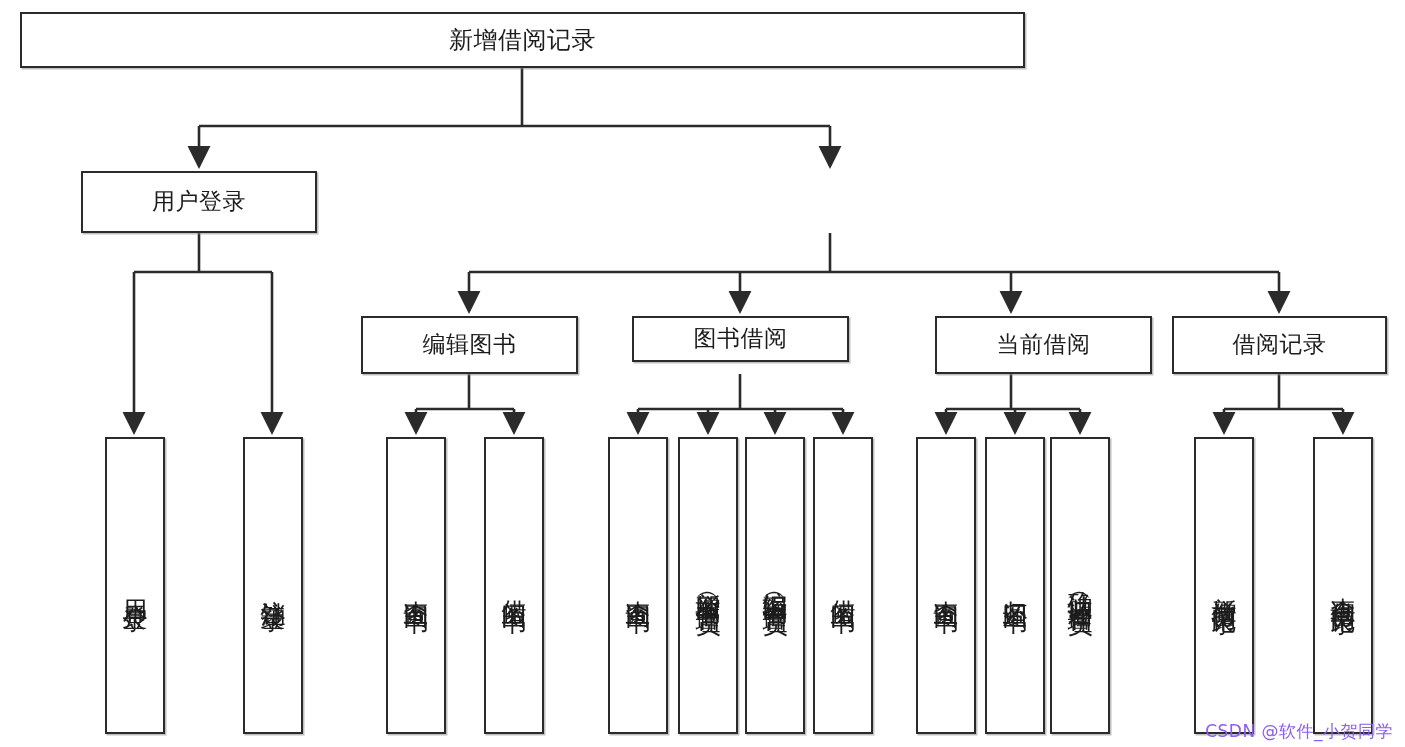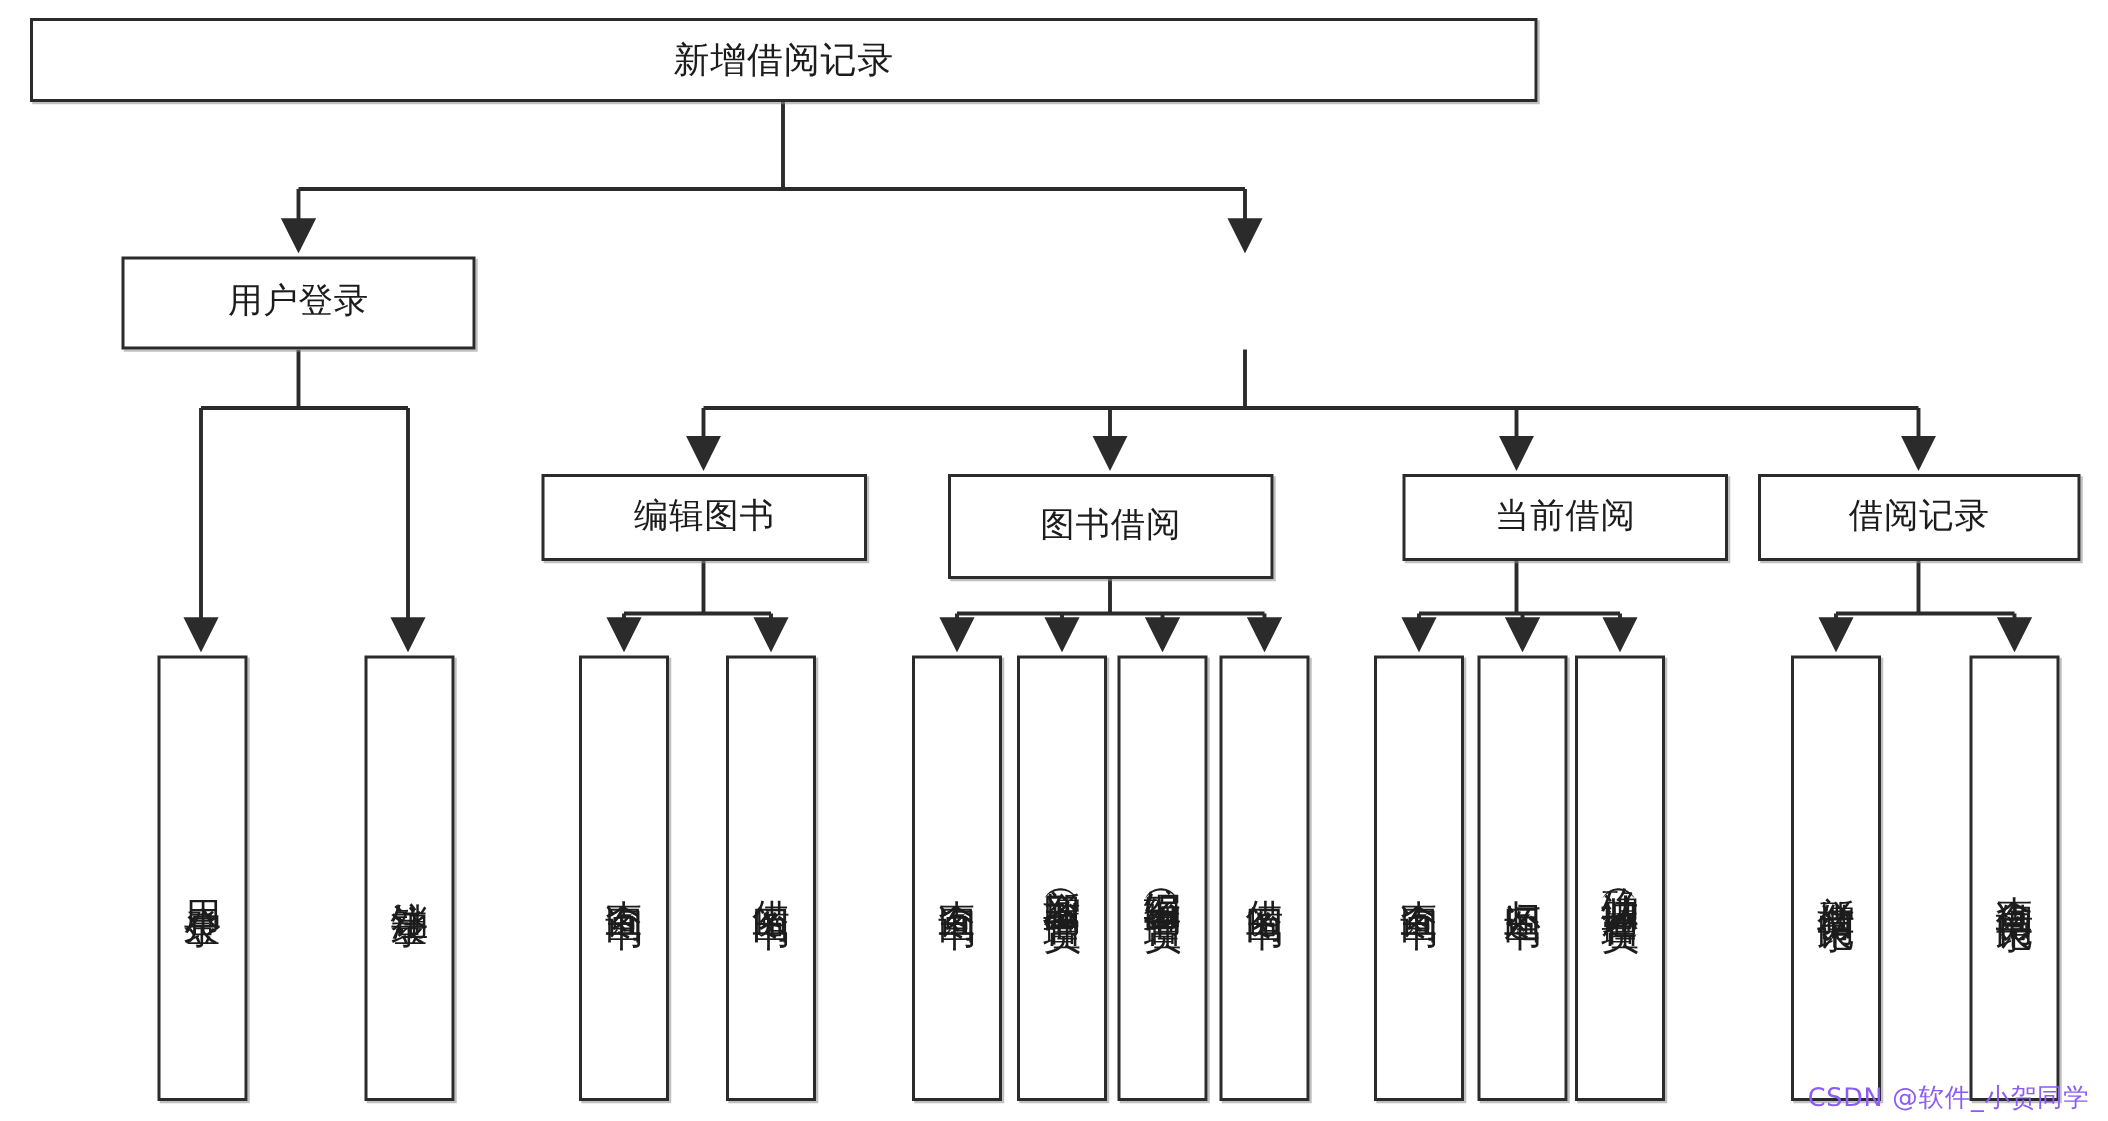--- a/index.html
+++ b/index.html
@@ -136,21 +136,21 @@
     <span class="node-label">新增借阅记录</span>
   </div>
 
   <div class="node horiz" style="left: 81px; top: 171px; width: 236px; height: 62px;">
     <span class="node-label">用户登录</span>
   </div>
 
   <div class="node horiz" style="left: 361px; top: 316px; width: 217px; height: 58px;">
     <span class="node-label">编辑图书</span>
   </div>
-  <div class="node horiz" style="left: 632px; top: 316px; width: 217px; height: 70px;">
+  <div class="node horiz" style="left: 632px; top: 316px; width: 217px; height: 46px;">
     <span class="node-label">图书借阅</span>
   </div>
   <div class="node horiz" style="left: 935px; top: 316px; width: 217px; height: 58px;">
     <span class="node-label">当前借阅</span>
   </div>
   <div class="node horiz" style="left: 1172px; top: 316px; width: 215px; height: 58px;">
     <span class="node-label">借阅记录</span>
   </div>
 
   <div class="node vert" style="left: 105px; top: 437px; width: 60px; height: 297px;">

